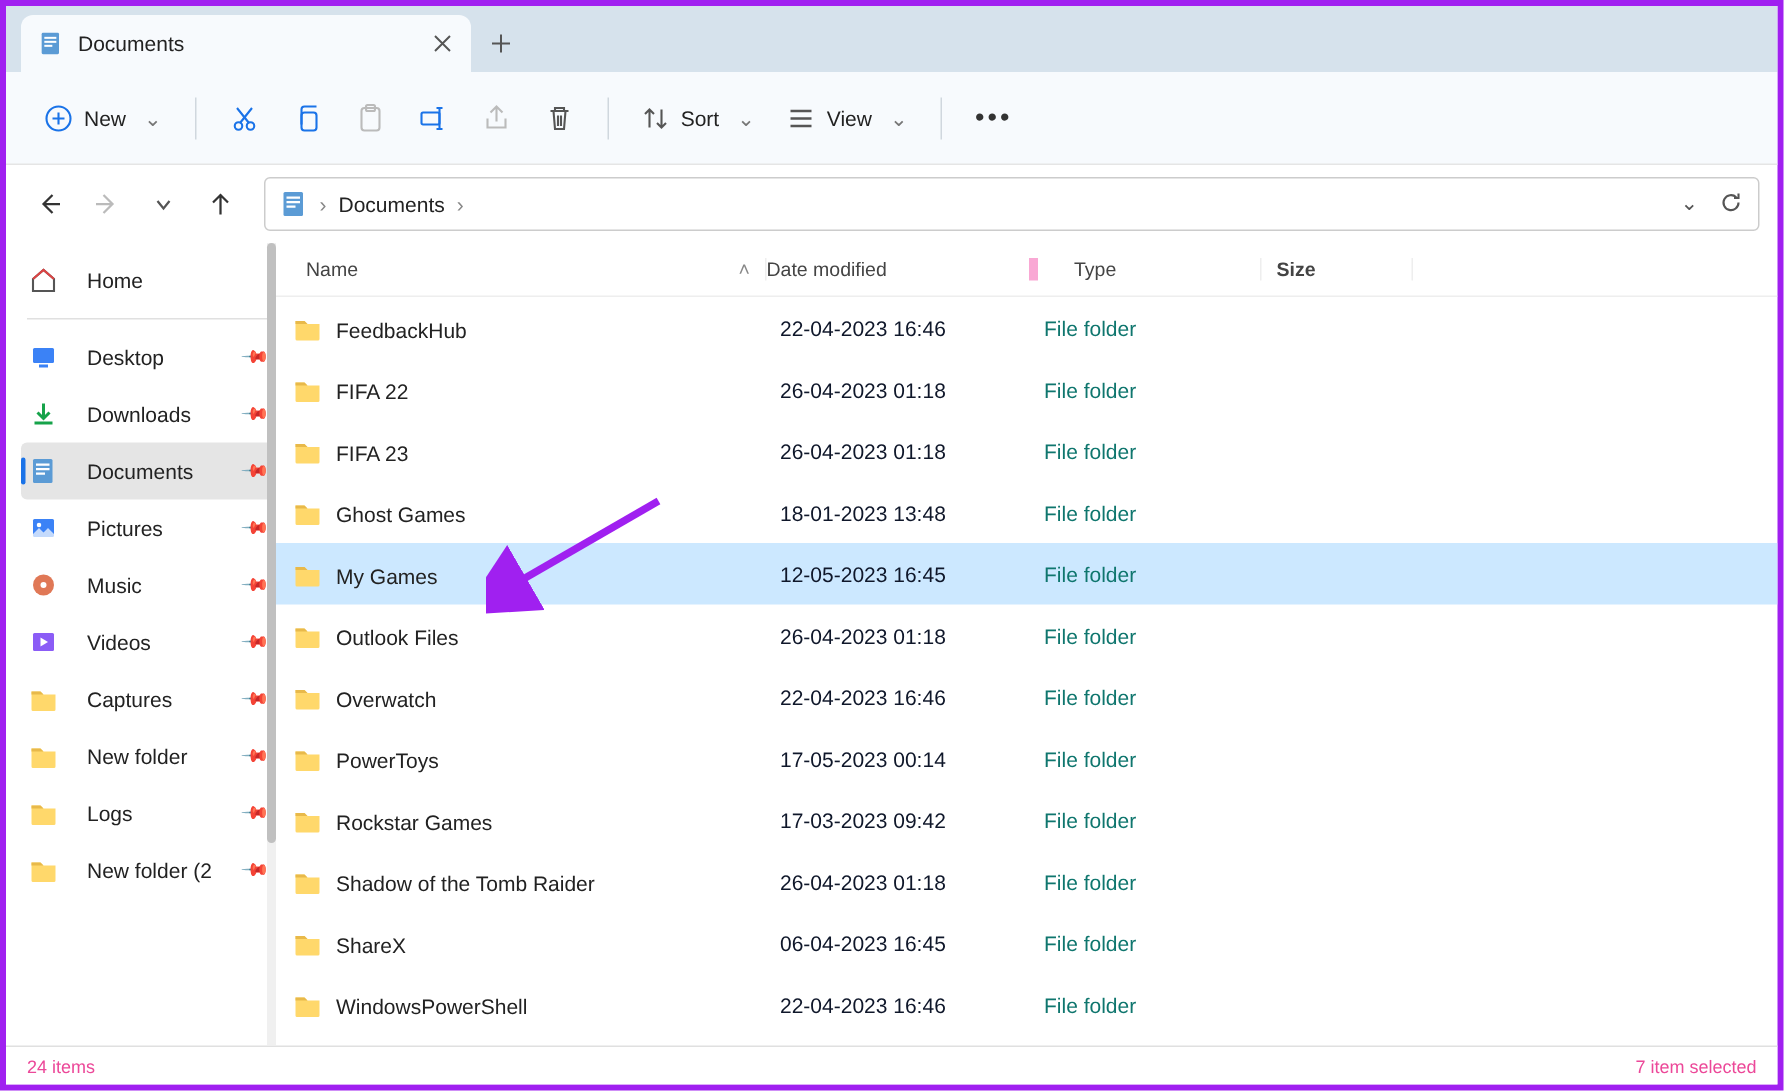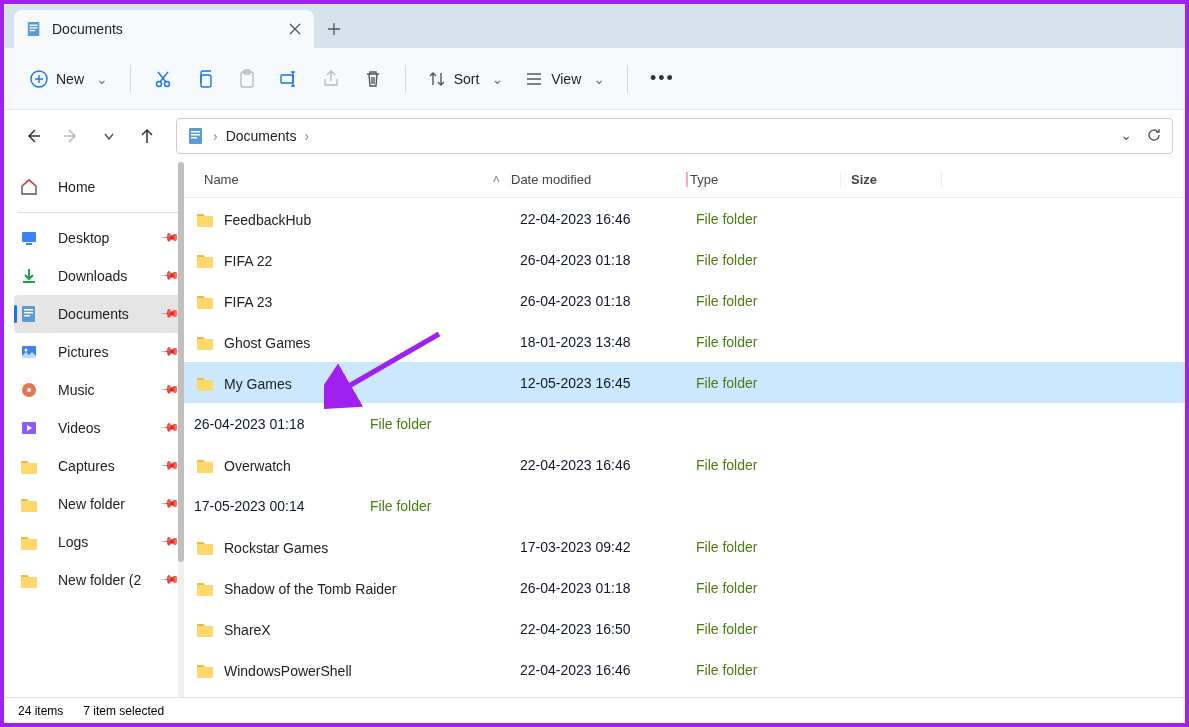--- a/index.html
+++ b/index.html
@@ -37,31 +37,31 @@
 .s-item.active { background: #e5e5e5; }
 .s-item.active::before { content: ""; position: absolute; left: 0; top: 10px; bottom: 10px; width: 3px; background: #1a73e8; border-radius: 2px; }
 .s-sep { height: 1px; background: #e0e0e0; margin: 6px 4px 6px 4px; }
 .ficon { width: 18px; height: 18px; display: inline-flex; }
 
 
 .files { flex: 1; position: relative; }
 .cols { height: 36px; display: flex; align-items: center; border-bottom: 1px solid #eee; color: #444; font-size: 13px; }
 .col-name { width: 326px; padding-left: 20px; display: flex; align-items: center; justify-content: space-between; padding-right: 10px; }
 .col-date { width: 176px; border-left: 1px solid #eee; }
-.col-type { width: 154px; padding-left: 2px; border-left: 2px solid #f9a8d4; }
+.col-type { width: 154px; padding-left: 24px; border-left: 6px solid #f9a8d4; }
 .col-size { width: 102px; padding-left: 10px; border-left: 1px solid #eee; border-right: 1px solid #eee; font-weight: bold; }
 .row { height: 41px; display: flex; align-items: center; font-size: 14px; color: #222; cursor: pointer; }
 .row.sel { background: #cce8ff; }
 .row .c-name { width: 326px; padding-left: 12px; display: flex; align-items: flex-end; gap: 10px; }
 .row .c-date { width: 176px; padding-left: 10px; color: #0f172a; }
-.row .c-type { width: 154px; padding-left: 10px; color: #4d7c0f; }
+.row .c-type { width: 154px; padding-left: 10px; color: #0f766e; }
 .row .c-size { width: 102px; padding-left: 10px; color: #555; }
 
 
-.status { position: absolute; bottom: 0; left: 0; right: 0; height: 26px; border-top: 1px solid #e0e0e0; display: flex; align-items: center; font-size: 12px; color: #000000; padding: 0 14px; gap: 20px; background: #fff; }
+.status { position: absolute; bottom: 0; left: 0; right: 0; height: 26px; border-top: 1px solid #e0e0e0; display: flex; align-items: center; font-size: 12px; color: #ec4899; padding: 0 14px; gap: 20px; background: #fff; justify-content: space-between; }
 
 
 .arrow-anno { position: absolute; left: 320px; top: 320px; pointer-events: none; }
 
 .folder-svg { fill: #ffd86b; }
 </style>
 </head>
 <body>
 
 <svg width="0" height="0" style="position:absolute">
@@ -387,38 +387,54 @@
                 <use href="#folder"></use>
               </svg>
             </span>
             <span>My Games</span>
           </div>
     <div class="c-date">12-05-2023 16:45</div>
     <div class="c-type">File folder</div>
     <div class="c-size"></div>
         </div>
         <div class="row">
+          <div class="c-name">
+            <span class="ficon">
+              <svg viewBox="0 0 18 18">
+                <use href="#folder"></use>
+              </svg>
+            </span>
+            <span>Outlook Files</span>
+          </div>
     <div class="c-date">26-04-2023 01:18</div>
     <div class="c-type">File folder</div>
     <div class="c-size"></div>
         </div>
         <div class="row">
           <div class="c-name">
             <span class="ficon">
               <svg viewBox="0 0 18 18">
                 <use href="#folder"></use>
               </svg>
             </span>
             <span>Overwatch</span>
           </div>
     <div class="c-date">22-04-2023 16:46</div>
     <div class="c-type">File folder</div>
     <div class="c-size"></div>
         </div>
         <div class="row">
+          <div class="c-name">
+            <span class="ficon">
+              <svg viewBox="0 0 18 18">
+                <use href="#folder"></use>
+              </svg>
+            </span>
+            <span>PowerToys</span>
+          </div>
     <div class="c-date">17-05-2023 00:14</div>
     <div class="c-type">File folder</div>
     <div class="c-size"></div>
         </div>
         <div class="row">
           <div class="c-name">
             <span class="ficon">
               <svg viewBox="0 0 18 18">
                 <use href="#folder"></use>
               </svg>
@@ -444,21 +460,21 @@
         </div>
         <div class="row">
           <div class="c-name">
             <span class="ficon">
               <svg viewBox="0 0 18 18">
                 <use href="#folder"></use>
               </svg>
             </span>
             <span>ShareX</span>
           </div>
-    <div class="c-date">22-04-2023 16:50</div>
+    <div class="c-date">06-04-2023 16:45</div>
     <div class="c-type">File folder</div>
     <div class="c-size"></div>
         </div>
         <div class="row">
           <div class="c-name">
             <span class="ficon">
               <svg viewBox="0 0 18 18">
                 <use href="#folder"></use>
               </svg>
             </span>

